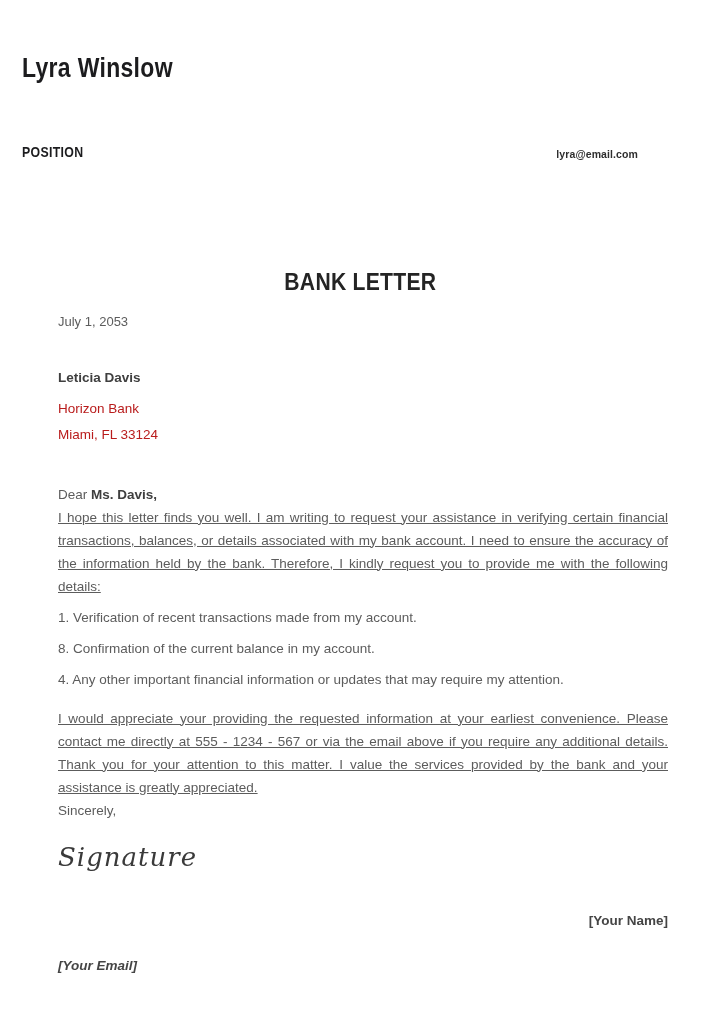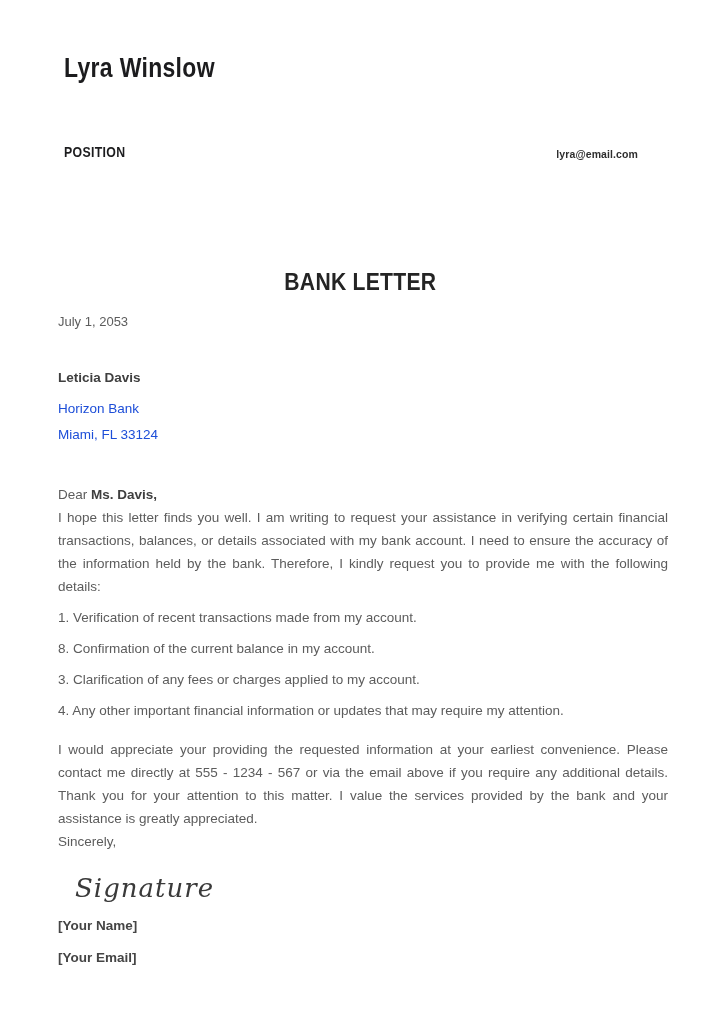--- a/index.html
+++ b/index.html
@@ -8,21 +8,21 @@
     height: 1019px;
     margin: 0 auto;
     background: #ffffff;
     position: relative;
     font-family: "Liberation Sans", sans-serif;
     color: #5c5c5c;
     overflow: hidden;
     box-sizing: border-box;
   }
   
-  .header { padding: 54px 82px 0 64px; }
+  .header { padding: 54px 82px 0 22px; }
   .cond {
     display: inline-block;
     transform: scaleX(0.82);
     transform-origin: 0 50%;
     white-space: nowrap;
   }
   .name {
     font-size: 28px;
     font-weight: 700;
     line-height: 28px;
@@ -69,47 +69,47 @@
   
   .content { padding: 0 52px 0 58px; }
   .date { margin-top: 19px; font-size: 13px; line-height: 13px; color: #5c5c5c; }
   .recipient-name {
     margin-top: 43px;
     font-size: 13.5px;
     line-height: 13.5px;
     font-weight: 700;
     color: #3f3f3f;
   }
-  .recipient-line { margin-top: 13px; font-size: 13.5px; line-height: 13.5px; color: #1d4ed8; }
+  .recipient-line { margin-top: 13px; font-size: 13.5px; line-height: 13.5px; color: #b91c1c; }
   .recipient-line.first { margin-top: 17px; }
   .body-block { margin-top: 41px; font-size: 13.5px; line-height: 23px; color: #5c5c5c; }
   .salutation strong { color: #3f3f3f; font-weight: 700; }
-  .para { margin: 0; text-align: justify; }
+  .para { margin: 0; text-align: justify; text-decoration: underline; }
   .para2 { margin-top: 16px; }
   .list-item { line-height: 23px; margin-top: 8px; }
   .closing { line-height: 23px; }
   
   .signature {
     margin-top: 20px;
-    margin-left: 17px;
+    margin-left: 0;
     font-family: "DejaVu Serif", serif;
     font-style: italic;
     font-size: 26px;
     line-height: 30px;
     color: #3a3a3a;
     letter-spacing: 1px;
   }
   .ph-name, .ph-email {
     font-size: 13.5px;
     line-height: 13.5px;
     font-weight: 700;
     color: #454545;
   }
-  .ph-name { margin-top: 16px; }
-  .ph-email { margin-top: 19px; }
+  .ph-name { margin-top: 42px; text-align: right; }
+  .ph-email { margin-top: 32px; font-style: italic; }
   
   .footer {
     margin-top: 9px;
     text-align: center;
     font-size: 13px;
     line-height: 16px;
   }
   .f-purple { color: #6c5ce7; }
   .f-at { color: #9b9b9b; padding: 0 2px; }
   .f-link { cursor: pointer; }
@@ -143,21 +143,20 @@
     <div class="recipient-line">Miami, FL 33124</div>
 
     <div class="body-block">
       <div class="salutation">
         <span>Dear </span><strong>Ms. Davis,</strong>
       </div>
       <p class="para">I hope this letter finds you well. I am writing to request your assistance in verifying certain financial transactions, balances, or details associated with my bank account. I need to ensure the accuracy of the information held by the bank. Therefore, I kindly request you to provide me with the following details:</p>
       <div class="list">
         <div class="list-item">1. Verification of recent transactions made from my account.</div>
         <div class="list-item">8. Confirmation of the current balance in my account.</div>
-        <div class="list-item">3. Clarification of any fees or charges applied to my account.</div>
         <div class="list-item">4. Any other important financial information or updates that may require my attention.</div>
       </div>
       <p class="para para2">I would appreciate your providing the requested information at your earliest convenience. Please contact me directly at 555 - 1234 - 567 or via the email above if you require any additional details. Thank you for your attention to this matter. I value the services provided by the bank and your assistance is greatly appreciated.</p>
       <div class="closing">Sincerely,</div>
     </div>
 
     <div class="signature">Signature</div>
 
     <div class="ph-name">[Your Name]</div>
     <div class="ph-email">[Your Email]</div>

